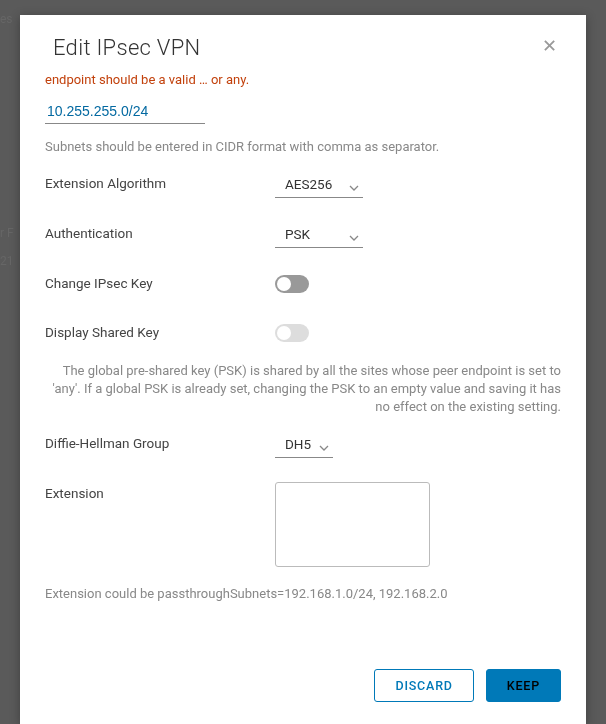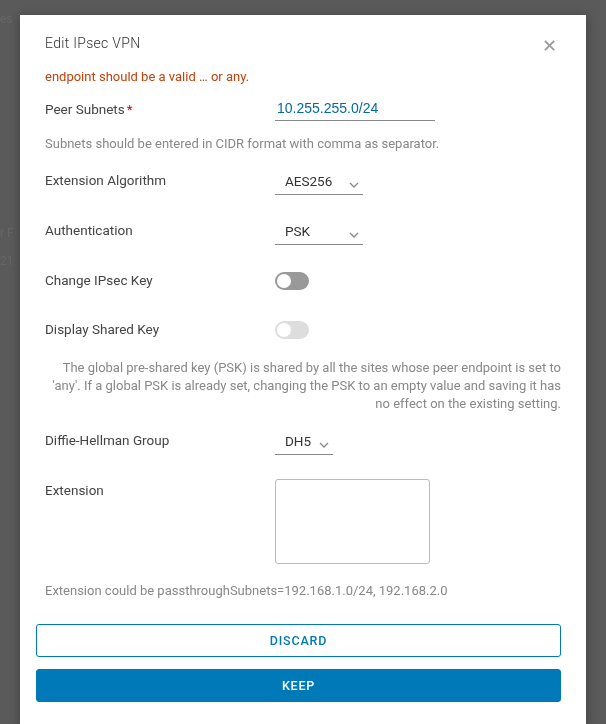--- a/index.html
+++ b/index.html
@@ -26,24 +26,25 @@
       display: flex;
       flex-direction: column;
     }
     .modal-header {
       padding: 20px 25px 15px 25px;
       display: flex;
       justify-content: space-between;
       align-items: flex-start;
     }
     .modal-title {
-      font-size: 14px;
+      font-size: 22px;
       font-weight: 300;
       color: #333;
       letter-spacing: 0.3px;
+      margin-left: 8px;
     }
     .close-btn {
       color: #999;
       font-size: 18px;
       cursor: pointer;
       line-height: 1;
       padding: 2px 4px;
     }
     .modal-body {
       flex: 1;
@@ -159,40 +160,39 @@
       font-size: 13px;
       padding: 4px;
       outline: none;
       font-family: inherit;
     }
     .modal-footer {
       padding: 18px 25px 22px 16px;
       display: flex;
       justify-content: flex-end;
       gap: 12px;
-      flex-direction: column;
     }
     .btn {
       padding: 8px 20px;
       font-size: 12.5px;
       letter-spacing: 0.8px;
       border-radius: 3px;
       cursor: pointer;
       font-family: inherit;
       font-weight: 500;
     }
     .btn-outline {
       background: #fff;
       border: 1px solid #0079b8;
       color: #0079b8;
     }
     .btn-primary {
       background: #0079b8;
       border: 1px solid #0079b8;
-      color: #ffffff;
+      color: #000000;
     }
     
     .modal-body::-webkit-scrollbar {
       width: 14px;
     }
     .modal-body::-webkit-scrollbar-track {
       background: #f0f0f0;
     }
     .modal-body::-webkit-scrollbar-thumb {
       background: #c0c0c0;
@@ -225,23 +225,20 @@
     <div class="close-btn">
       <span>✕</span>
     </div>
   </div>
 
   <div class="modal-body">
 
     <div class="cutoff-text">endpoint should be a valid … or any.</div>
 
     <div class="form-row">
-      <div class="form-label">
-        <span>Peer Subnets</span><span class="required">*</span>
-      </div>
       <div class="form-control-wrap">
         <input class="text-input" type="text" value="10.255.255.0/24" style="">
       </div>
     </div>
 
     <div class="helper-text">Subnets should be entered in CIDR format with comma as separator.</div>
 
     <div class="form-row">
       <div class="form-label">Extension Algorithm</div>
       <div class="form-control-wrap">

